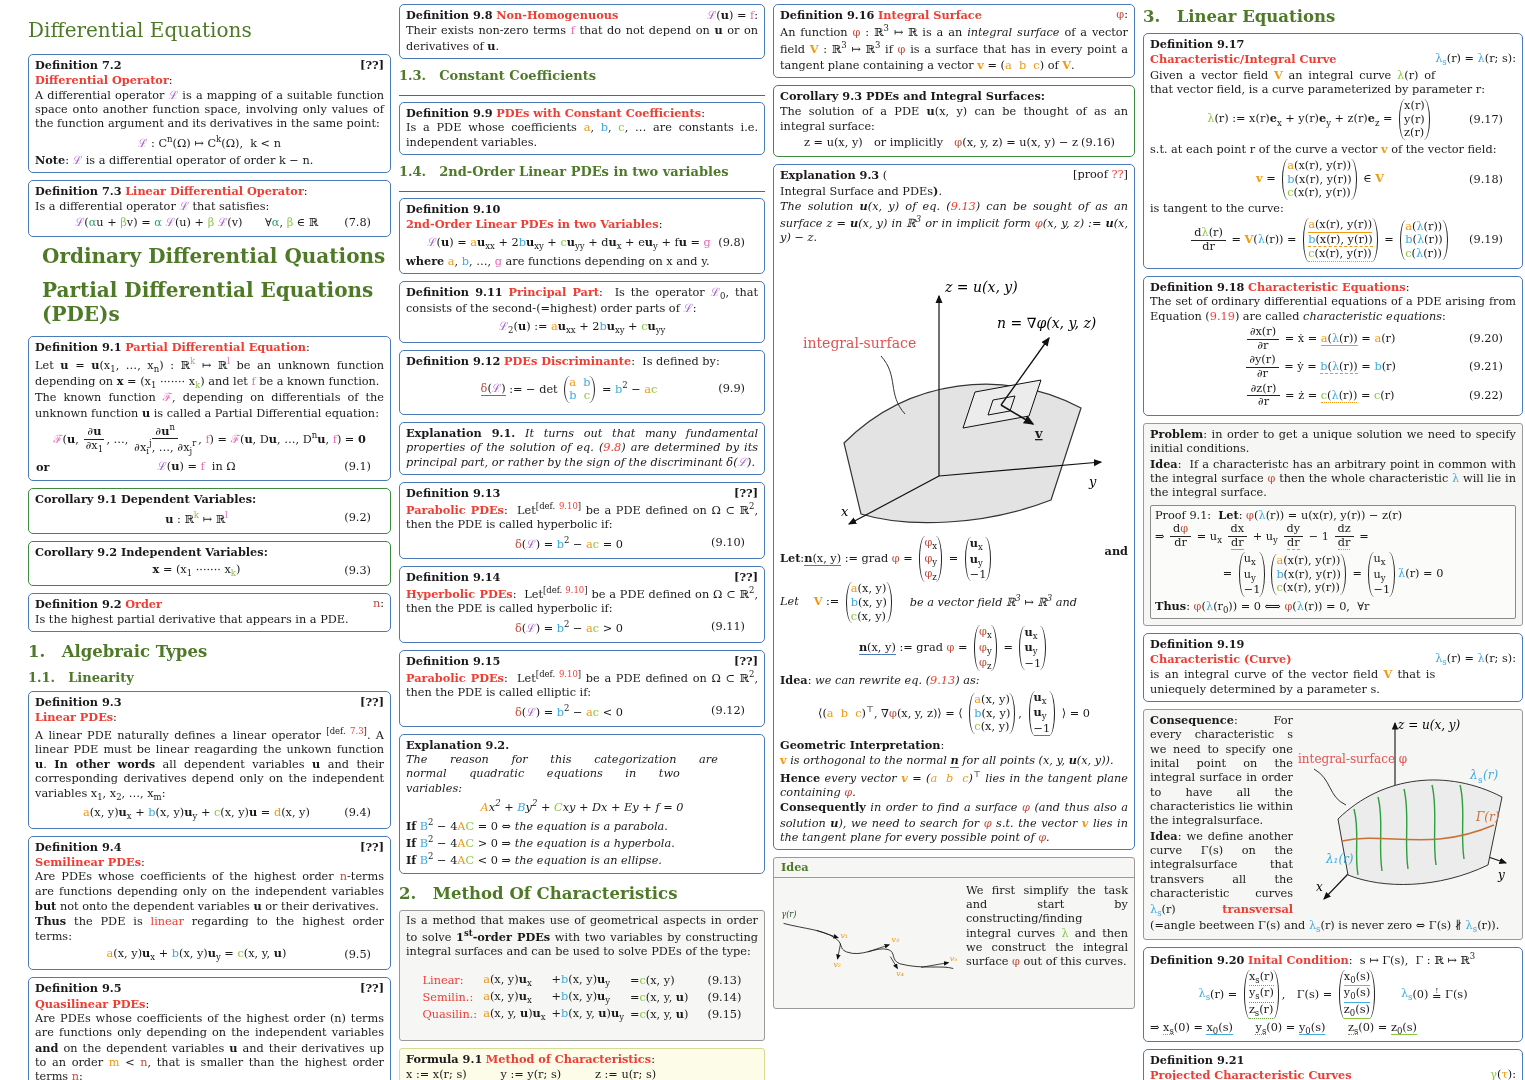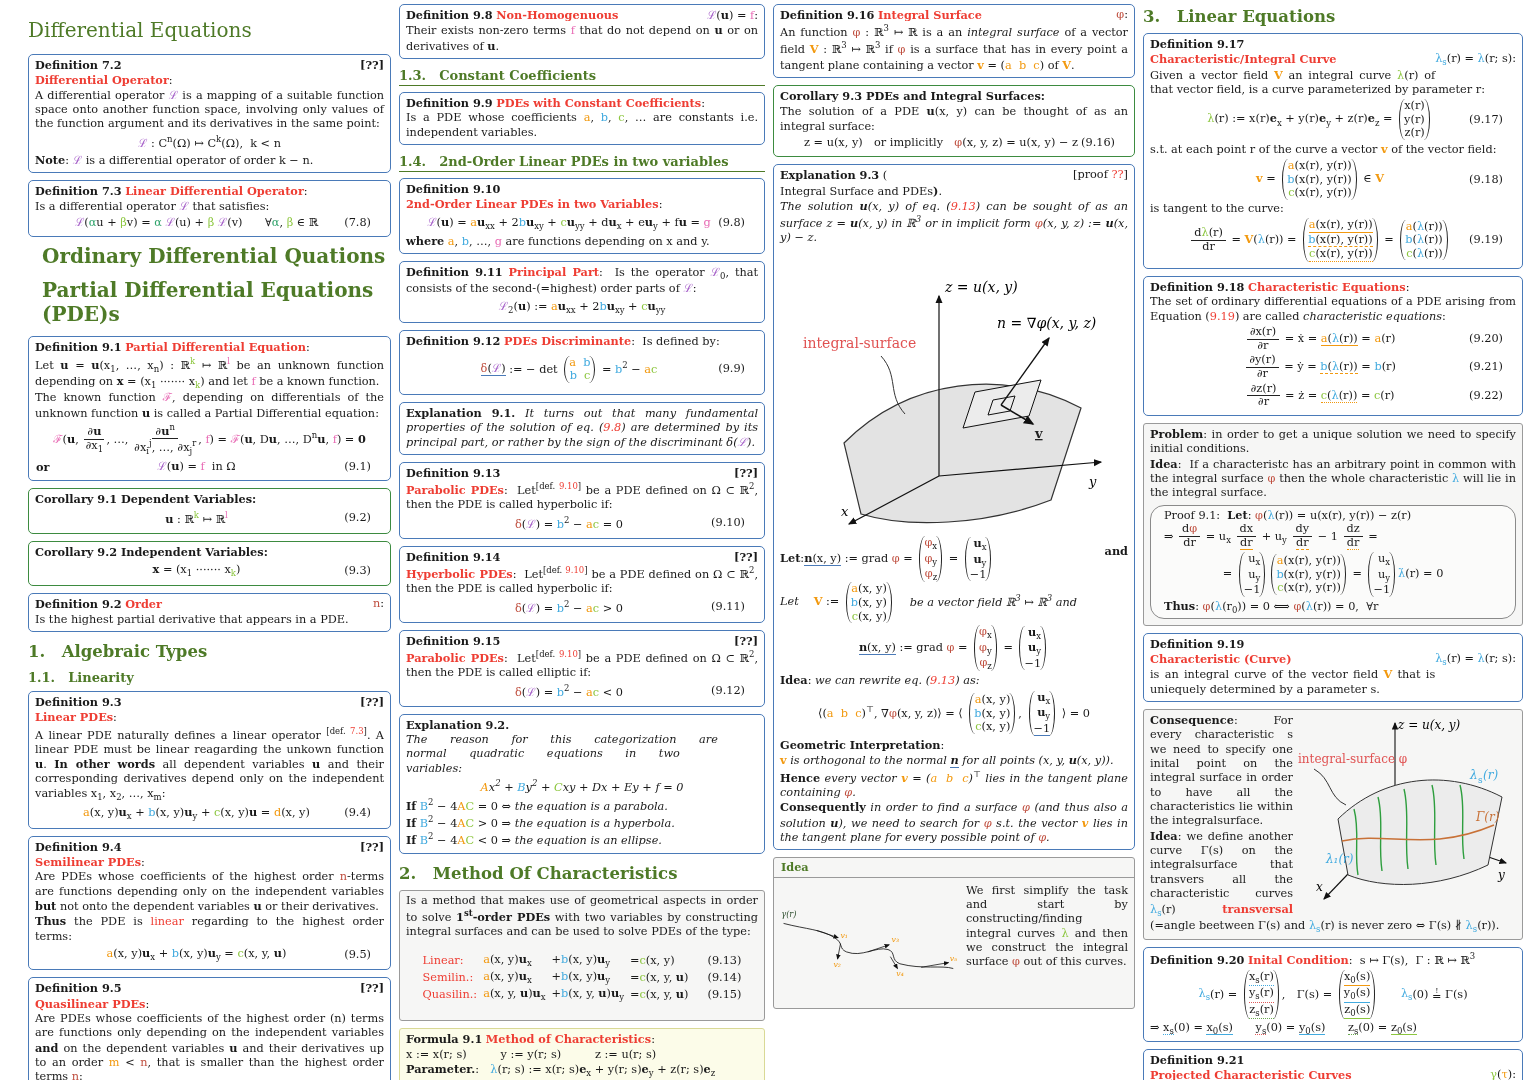--- a/index.html
+++ b/index.html
@@ -3,58 +3,58 @@
 <meta charset="utf-8">
 <style>
   html,body{margin:0;padding:0;background:#fff}
   body{width:1525px;height:1080px;overflow:hidden;font-family:"DejaVu Serif",serif;color:#1a1a1a;font-size:11.3px}
   .page{display:grid;grid-template-columns:363px 366px 362px 380px;gap:8px;padding:4px 8px 0 28px}
   .col{display:flex;flex-direction:column;min-width:0}
   .h1{font-size:20px;color:#4e7a27;margin:14px 0 12px;font-weight:500}
   .h2{font-size:20px;color:#4e7a27;margin:0 0 10px 14px;font-weight:700}
   .sec{font-size:16.5px;color:#4e7a27;font-weight:bold;margin:3px 0 7px}
   .sub{font-size:13px;color:#4e7a27;font-weight:bold;margin:2px 0 6px}
-  .sub.ruled{border-bottom:1.4px solid #4e7a27;padding-bottom:2px}
+  .sub.ruled{border-bottom:1.4px solid #4e7a27;padding-bottom:12px}
   .box{border:1.6px solid #4a7ab8;border-radius:5px;padding:3px 6px 4px;margin:0 0 7px;line-height:1.27;text-align:justify;background:#fff}
   .box.green{border-color:#3d8b40}
   .box.gray{border:1.2px solid #9a9a9a;background:#f6f6f5;border-radius:3px}
   .box.yellow{border:1.2px solid #d9d996;background:#fcfce9;border-radius:3px}
   .box.idea{padding:0;background:#f6f6f5;border:1.2px solid #9a9a9a;border-radius:3px;overflow:hidden}
   .idea-hd{padding:2px 7px;border-bottom:1.2px solid #9a9a9a;color:#4e7a27;font-weight:bold;text-align:left}
   .idea-bd{display:flex;gap:8px;padding:6px;align-items:flex-start;text-align:justify}
   .b{font-weight:bold}.i{font-style:italic}
   .red{color:#ee3d33;font-weight:bold}
   .rref{color:#ee3d33}
   .oa{color:#f2990f}.cb{color:#41aadf}.gc{color:#8cc63e}.tg{color:#2fa36b}
   .pk{color:#e86ab4}.vi{color:#a55fc8}.dr{color:#bf4e3e}
   .fr{float:right;font-weight:normal}
   .fr.b{font-weight:bold}
   .ctr{text-align:center;margin:2px 0}
   .eq{position:relative;text-align:center;margin:2px 0;padding:0 26px 0 0}
   .eq .no{position:absolute;right:13px;top:50%;transform:translateY(-50%)}
   .eq .lft{position:absolute;left:1px;top:50%;transform:translateY(-50%);font-weight:bold}
   sub{font-size:8.5px}sup{font-size:8.5px}
-  .vec{display:inline-flex;flex-direction:column;align-items:flex-end;vertical-align:middle;border-left:1.3px solid #222;border-right:1.3px solid #222;border-radius:0.55em/50%;padding:0 4px;margin:0 3px;line-height:1.2;text-align:center}
+  .vec{display:inline-flex;flex-direction:column;align-items:flex-start;vertical-align:middle;border-left:1.3px solid #222;border-right:1.3px solid #222;border-radius:0.55em/50%;padding:0 4px;margin:0 3px;line-height:1.2;text-align:center}
   .frac{display:inline-flex;flex-direction:column;align-items:center;vertical-align:middle;line-height:1.12;margin:0 2px;}
   .frac>.tp{border-bottom:1px solid #222;padding:0 3px}
   .ul{border-bottom:1.6px solid #4a7ab8}
   .ulo{border-bottom:1.6px solid #f2990f}
   .udo{border-bottom:1.6px dashed #f2990f}
   .uto{border-bottom:1.6px dotted #f2990f}
   .ulg{border-bottom:1.6px solid #8cc63e}
   .ulc{border-bottom:1.6px solid #41aadf}
   .utc{border-bottom:1.6px dotted #41aadf}
   .utr{border-bottom:1.6px dotted #e05a5a}
   .utg{border-bottom:1.6px dotted #6aa84f}
   .ov{display:inline-flex;flex-direction:column;align-items:center;line-height:.7;vertical-align:middle}
   .ov>small{font-size:8px}
   .ttab{margin:13px auto;border-spacing:0}
   .ttab td{padding:0 3px;white-space:nowrap}
   .figR{float:right;margin:0 0 2px 5px}
-  .inner{border:1.1px solid #8a8a8a;border-radius:14px;padding:2px 13px;margin:4px 0 2px;background:#fbfbfa}
+  .inner{border:1.1px solid #8a8a8a;border-radius:2px;padding:2px 4px;margin:4px 0 2px;background:#fbfbfa}
   svg text{font-family:"DejaVu Serif",serif}
 </style>
 </head>
 <body>
 
 <main class="page">
   <section class="col">
       <div class="h1">Differential Equations</div>
       <div class="box "><div><span class="b">Definition 7.2</span><span class="fr b">[??]</span></div><div><span class="red">Differential Operator</span>:</div>A differential operator <span class="vi">ℒ</span> is a mapping of a suitable function space onto another function space, involving only values of the function argument and its derivatives in the same point:<div class="ctr"><span class="vi">ℒ</span> : C<sup>n</sup>(Ω) ↦ C<sup>k</sup>(Ω),&nbsp; k &lt; n</div><div><span class="b">Note</span>: <span class="vi">ℒ</span> is a differential operator of order k − n.</div></div>
       <div class="box "><div><span class="b">Definition 7.3</span> <span class="red">Linear Differential Operator</span>:</div>Is a differential operator <span class="vi">ℒ</span> that satisfies:<div class="eq"><span class="vi">ℒ</span>(<span class="tg">α</span>u + <span class="gc">β</span>v) = <span class="tg">α</span> <span class="vi">ℒ</span>(u) + <span class="gc">β</span> <span class="vi">ℒ</span>(v)  ∀<span class="tg">α</span>, <span class="gc">β</span> ∈ ℝ<span class="no">(7.8)</span></div></div>

